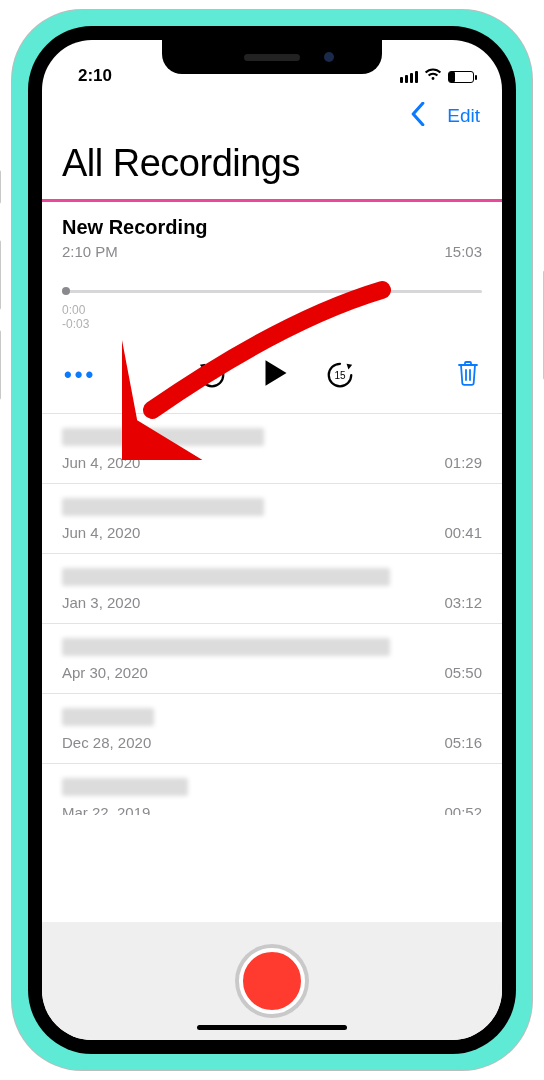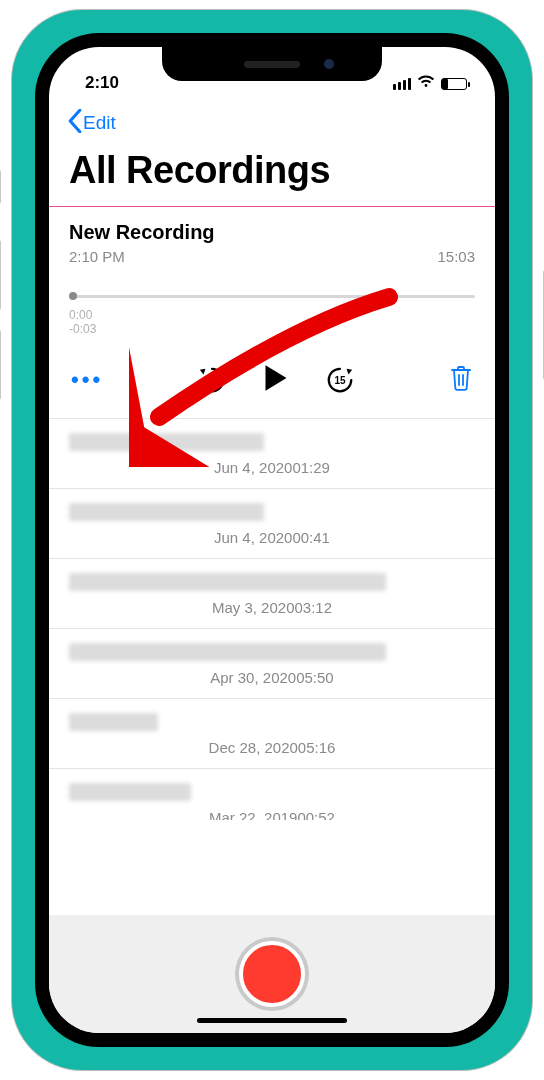--- a/index.html
+++ b/index.html
@@ -5,22 +5,22 @@
   * { box-sizing: border-box; margin: 0; padding: 0; }
   body {
     background: #fff;
     font-family: -apple-system, "Helvetica Neue", Helvetica, Arial, sans-serif;
     width: 544px; height: 1080px;
     display: flex; align-items: center; justify-content: center;
   }
   .frame-outer {
     width: 520px; height: 1060px;
     border-radius: 70px;
-    background: #14b8a6;
-    padding: 23px;
+    background: #5eead4;
+    padding: 16px;
     box-shadow: 0 0 0 1px #bdbdbd;
   }
   .frame-mid {
     width: 100%; height: 100%;
     border-radius: 64px;
     background: #000;
     padding: 14px;
     position: relative;
   }
   .side-btn {
@@ -55,62 +55,63 @@
   .status-right { display:flex; gap:6px; align-items:center; }
   .sig { display:flex; gap:2px; align-items:flex-end; }
   .sig span { width:3px; background:#000; border-radius:1px; }
   .sig span:nth-child(1){height:6px;} .sig span:nth-child(2){height:8px;}
   .sig span:nth-child(3){height:10px;} .sig span:nth-child(4){height:12px;}
   .batt { width:26px; height:12px; border:1.5px solid #000; border-radius:3px; position:relative; }
   .batt::after { content:''; position:absolute; right:-4px; top:3px; width:2px; height:5px; background:#000; border-radius:1px; }
   .batt i { display:block; height:100%; width:25%; background:#000; border-radius:1px; }
 
   .nav-bar {
-    display:flex; justify-content: flex-start; align-items:center;
+    display:flex; justify-content: flex-end; align-items:center;
     padding: 14px 22px 6px 18px;
+    gap: 21px;
   }
   .back { color:#0a7aff; }
   .edit { color:#0a7aff; font-size:19px; }
   .title {
-    font-size:38px; font-weight:700; letter-spacing:-0.5px;
+    font-size:38px; font-weight:400; letter-spacing:-0.5px;
     padding: 6px 20px 14px 20px;
   }
 
   .selected {
     padding: 14px 20px 18px 20px;
-    border-top:1px solid #ec4899;
+    border-top:3px solid #ec4899;
   }
   .sel-title { font-size:20px; font-weight:700; }
   .sel-sub { display:flex; justify-content: space-between; color:#8a8a8e; font-size:15px; padding-top:4px;text-align:center; }
   .scrubber { margin:30px 0 6px 0; position:relative; }
   .scrubber .track { height:3px; background:#d7d7d9; border-radius:2px; }
   .scrubber .knob { width:8px; height:8px; border-radius:50%; background:#8a8a8e; position:absolute; left:0; top:-3px; }
   .scrub-labels { display:flex; justify-content: space-between; color:#b0b0b3; font-size:12px; padding-top:4px;flex-direction:column; }
 
   .controls { display:flex; align-items:center; justify-content: space-between; padding: 28px 2px 4px 2px; }
   .controls .center { display:flex; align-items:center; gap:36px; }
   .more-dots { color:#0a7aff; font-size:22px; letter-spacing:3px; font-weight:800; cursor:pointer; }
   .skip { display:inline-flex; align-items:center; justify-content:center; position:relative; cursor:pointer; }
   .skip svg { width:30px; height:30px; }
-  .skip .num { position:absolute; font-size:10px; font-weight:700; }
+  .skip .num { position:absolute; font-size:10px; font-weight:400; }
   .play { cursor:pointer; }
   .trash { color:#0a7aff; cursor:pointer; }
 
   .list { flex:1; overflow:hidden; }
   .row {
     padding: 14px 20px 12px 20px;
     border-top:1px solid #e3e3e3;
   }
   .row-title { height:18px; }
   .pix { display:inline-block; height:18px; background:#dcdcdc; filter: blur(2px); border-radius:2px; }
   .pix.long  { width:78%; }
   .pix.med   { width:48%; }
   .pix.short { width:30%; }
   .pix.xs    { width:22%; }
-  .row-sub { display:flex; justify-content: center; color:#8a8a8e; font-size:15px; padding-top:8px; }
+  .row-sub { display:flex; justify-content: space-between; color:#8a8a8e; font-size:15px; padding-top:8px; }
   .row.cut { border-bottom: none; padding-bottom: 0; height:52px; overflow:hidden;}
 
   .footer {
     background:#efefef; height:118px; position:relative;
     display:flex; align-items:center; justify-content:center;
   }
   .rec-btn {
     width:66px; height:66px; border-radius:50%;
     background:#ff3b30; border:4px solid #fff;
     box-shadow: 0 0 0 4px #c9c9c9;
@@ -227,21 +228,21 @@
           <div class="row">
             <div class="row-title"><span class="pix med"></span></div>
             <div class="row-sub">
               <span>Jun 4, 2020</span>
               <span>00:41</span>
             </div>
           </div>
           <div class="row">
             <div class="row-title"><span class="pix long"></span></div>
             <div class="row-sub">
-              <span>May 3, 2020</span>
+              <span>Jan 3, 2020</span>
               <span>03:12</span>
             </div>
           </div>
           <div class="row">
             <div class="row-title"><span class="pix long"></span></div>
             <div class="row-sub">
               <span>Apr 30, 2020</span>
               <span>05:50</span>
             </div>
           </div>

